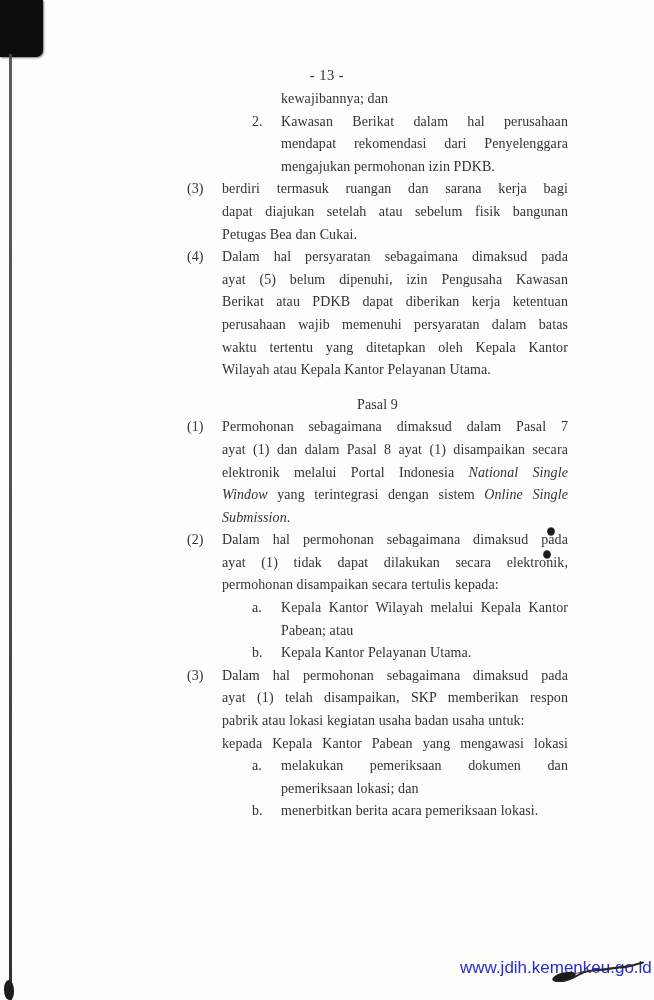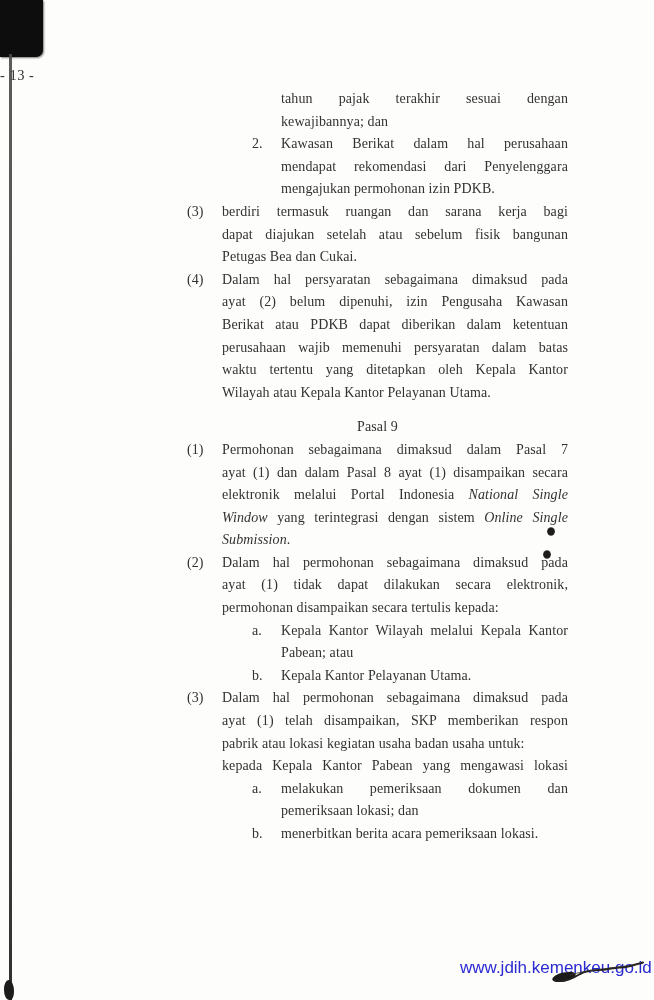--- a/index.html
+++ b/index.html
@@ -26,21 +26,21 @@
     background:linear-gradient(#4a4a48,#3a3a38 55%,#191917);
     opacity:.9;
   }
   .scan-edge-blob{
     position:absolute;left:4px;top:980px;width:10px;height:20px;
     background:#1c1c1a;border-radius:45% 55% 40% 50%;
   }
   
   .page-number{
     position:absolute;left:0;right:0;top:68px;
-    font-size:14.5px;line-height:15px;
+    text-align:center;font-size:14.5px;line-height:15px;
     color:var(--ink);letter-spacing:.5px;
   }
   
   .doc-body{
     position:absolute;left:187px;top:88px;width:381px;
     font-size:14px;line-height:22.6px;color:var(--ink);
     letter-spacing:.1px;
   }
   .block{position:relative;}
   .marker{position:absolute;top:0;left:0;}
@@ -72,40 +72,39 @@
 <div class="page-root">
 
   <div class="scan-corner"></div>
   <div class="scan-edge"></div>
   <div class="scan-edge-blob"></div>
 
   <div class="page-number">- 13 -</div>
 
   <div id="doc-body" class="doc-body">
       <div class="block lvl2">
-        <div class="line">tahun pajak terakhir sesuai dengan</div>
         <div class="line last">kewajibannya; dan</div>
       </div>
       <div class="block lvl2">
         <span class="marker">2.</span>
         <div class="line">Kawasan Berikat dalam hal perusahaan</div>
         <div class="line">mendapat rekomendasi dari Penyelenggara</div>
         <div class="line last">mengajukan permohonan izin PDKB.</div>
       </div>
       <div class="block lvl1">
         <span class="marker">(3)</span>
         <div class="line">berdiri termasuk ruangan dan sarana kerja bagi</div>
         <div class="line">dapat diajukan setelah atau sebelum fisik bangunan</div>
         <div class="line last">Petugas Bea dan Cukai.</div>
       </div>
       <div class="block lvl1">
         <span class="marker">(4)</span>
         <div class="line">Dalam hal persyaratan sebagaimana dimaksud pada</div>
-        <div class="line">ayat (2) belum dipenuhi, izin Pengusaha Kawasan</div>
-        <div class="line">Berikat atau PDKB dapat diberikan dalam ketentuan</div>
+        <div class="line">ayat (5) belum dipenuhi, izin Pengusaha Kawasan</div>
+        <div class="line">Berikat atau PDKB dapat diberikan kerja ketentuan</div>
         <div class="line">perusahaan wajib memenuhi persyaratan dalam batas</div>
         <div class="line">waktu tertentu yang ditetapkan oleh Kepala Kantor</div>
         <div class="line last">Wilayah atau Kepala Kantor Pelayanan Utama.</div>
       </div>
       <div class="heading">Pasal 9</div>
       <div class="block lvl1">
         <span class="marker">(1)</span>
         <div class="line">Permohonan sebagaimana dimaksud dalam Pasal 7</div>
         <div class="line">ayat (1) dan dalam Pasal 8 ayat (1) disampaikan secara</div>
         <div class="line"><span>elektronik melalui Portal Indonesia </span><span class="it">National Single</span></div>

